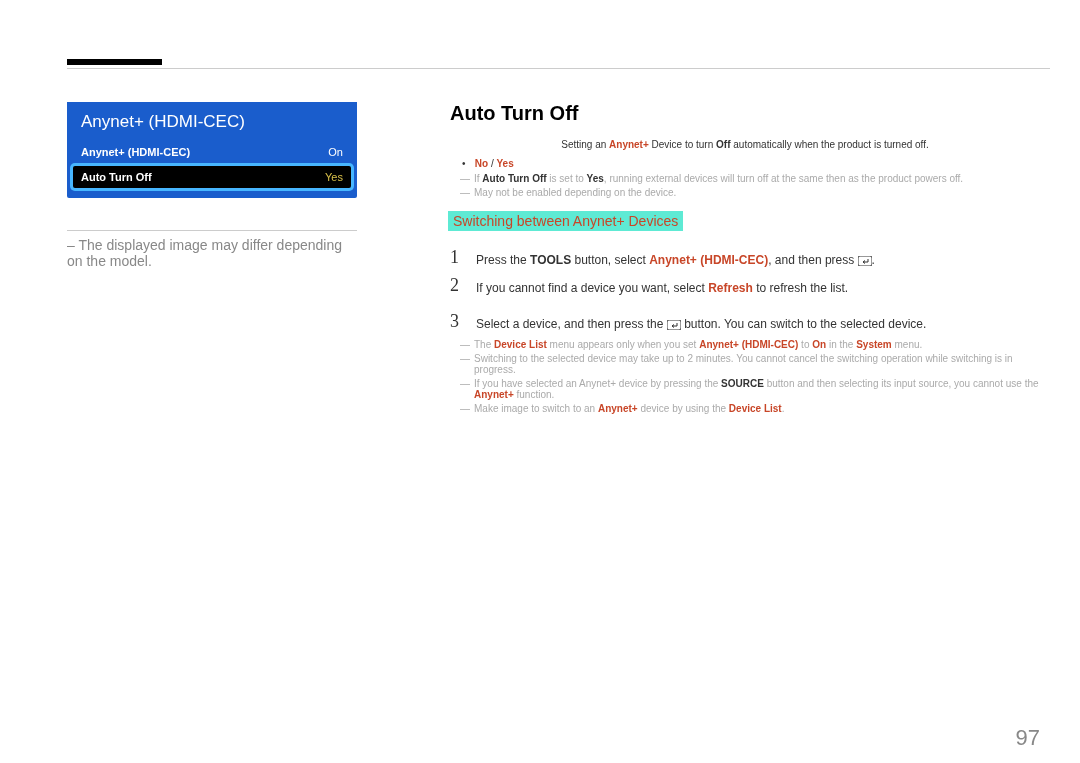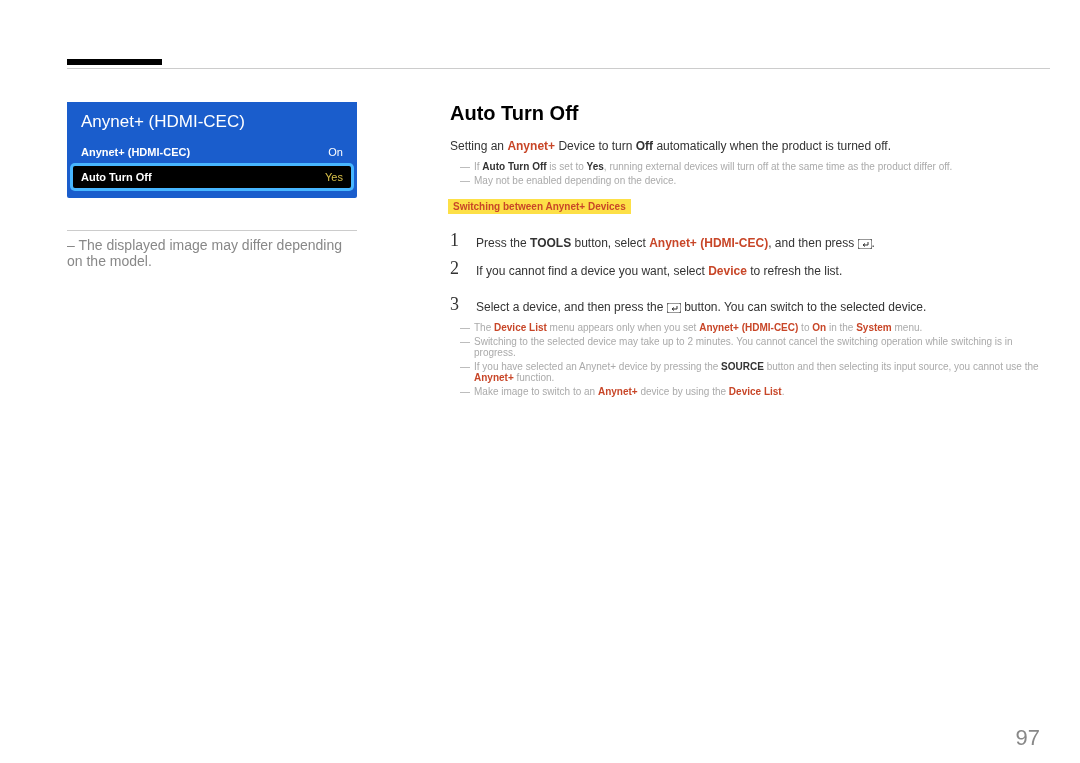--- a/index.html
+++ b/index.html
@@ -80,34 +80,34 @@
   
   .right-col {
     position: absolute;
     top: 102px;
     left: 450px;
     width: 590px;
   }
   .h1 {
     font-size: 20px; font-weight: 700; color: #000; margin-bottom: 12px;
   }
-  .intro { font-size: 12px; color: #333; line-height: 1.5; margin-bottom: 6px;}
+  .intro { font-size: 10px; color: #333; line-height: 1.5; margin-bottom: 6px; text-align: center;}
   .bullet-line { font-size: 10px; color:#333; margin-bottom: 4px; padding-left: 12px;}
   .bullet-line .dot { display:inline-block; width:10px; }
   .red-b { color: #c84628; font-weight: 700; }
   .note-line { font-size: 10px; color:#aaa; margin: 3px 0 3px 10px; display:flex; }
   .note-line .dash { width: 14px; color:#aaa; flex-shrink:0;}
   .note-line .txt { flex:1; }
   .note-line .dark { color:#333; }
   .h2-highlight {
     display:inline-block;
-    background: #fde047;
+    background: #5eead4;
     color: #c84628;
-    font-size: 10px;
-    font-weight: 700;
+    font-size: 14px;
+    font-weight: 400;
     padding: 2px 5px 2px 5px;
     margin: 10px 0 10px -2px;
   }
   .step {
     display: flex;
     margin: 6px 0;
   }
   .step-num {
     width: 26px;
     font-size: 18px;
@@ -161,25 +161,29 @@
   <div class="disclaimer">The displayed image may differ depending on the model.</div>
 </div>
 
 <div class="right-col">
   <div class="h1">Auto Turn Off</div>
 
   <div class="intro">
     <span>Setting an </span><span class="red-b">Anynet+</span><span> Device to turn </span><span class="b">Off</span><span> automatically when the product is turned off.</span>
   </div>
 
-
-  <div class="note-line">
-    <span class="dash">―</span>
-    <span class="txt">
-      <span>If </span><span class="b dark">Auto Turn Off</span><span> is set to </span><span class="b dark">Yes</span><span>, running external devices will turn off at the same time as the product differ off.</span>
+  <div class="bullet-line">
+    <span class="dot">•</span>
+    <span class="red-b">No</span><span> / </span><span class="red-b">Yes</span>
+  </div>
+
+  <div class="note-line">
+    <span class="dash">―</span>
+    <span class="txt">
+      <span>If </span><span class="b dark">Auto Turn Off</span><span> is set to </span><span class="b dark">Yes</span><span>, running external devices will turn off at the same then as the product powers off.</span>
     </span>
   </div>
   <div class="note-line">
     <span class="dash">―</span>
     <span class="txt">May not be enabled depending on the device.</span>
   </div>
 
   <div><span class="h2-highlight">Switching between Anynet+ Devices</span></div>
 
   <div class="step">
@@ -190,21 +194,21 @@
             <rect x="0" y="0" width="14" height="10" rx="2" fill="none" stroke="#333" stroke-width="1"></rect>
             <path d="M10 3 L10 6 L5 6 M5 6 L7 4.5 M5 6 L7 7.5" stroke="#333" stroke-width="1" fill="none"></path>
           </svg></span><span>.</span>
     </div>
   </div>
 
   <div class="step">
     <div class="step-num">2</div>
     <div class="step-body">
       <div class="para">
-        <span>If you cannot find a device you want, select </span><span class="red-b">Device</span><span> to refresh the list.</span>
+        <span>If you cannot find a device you want, select </span><span class="red-b">Refresh</span><span> to refresh the list.</span>
       </div>
     </div>
   </div>
 
   <div class="step">
     <div class="step-num">3</div>
     <div class="step-body">
       <span>Select a device, and then press the </span>
       <span class="enter-icon"><svg width="14" height="10">
             <rect x="0" y="0" width="14" height="10" rx="2" fill="none" stroke="#333" stroke-width="1"></rect>

